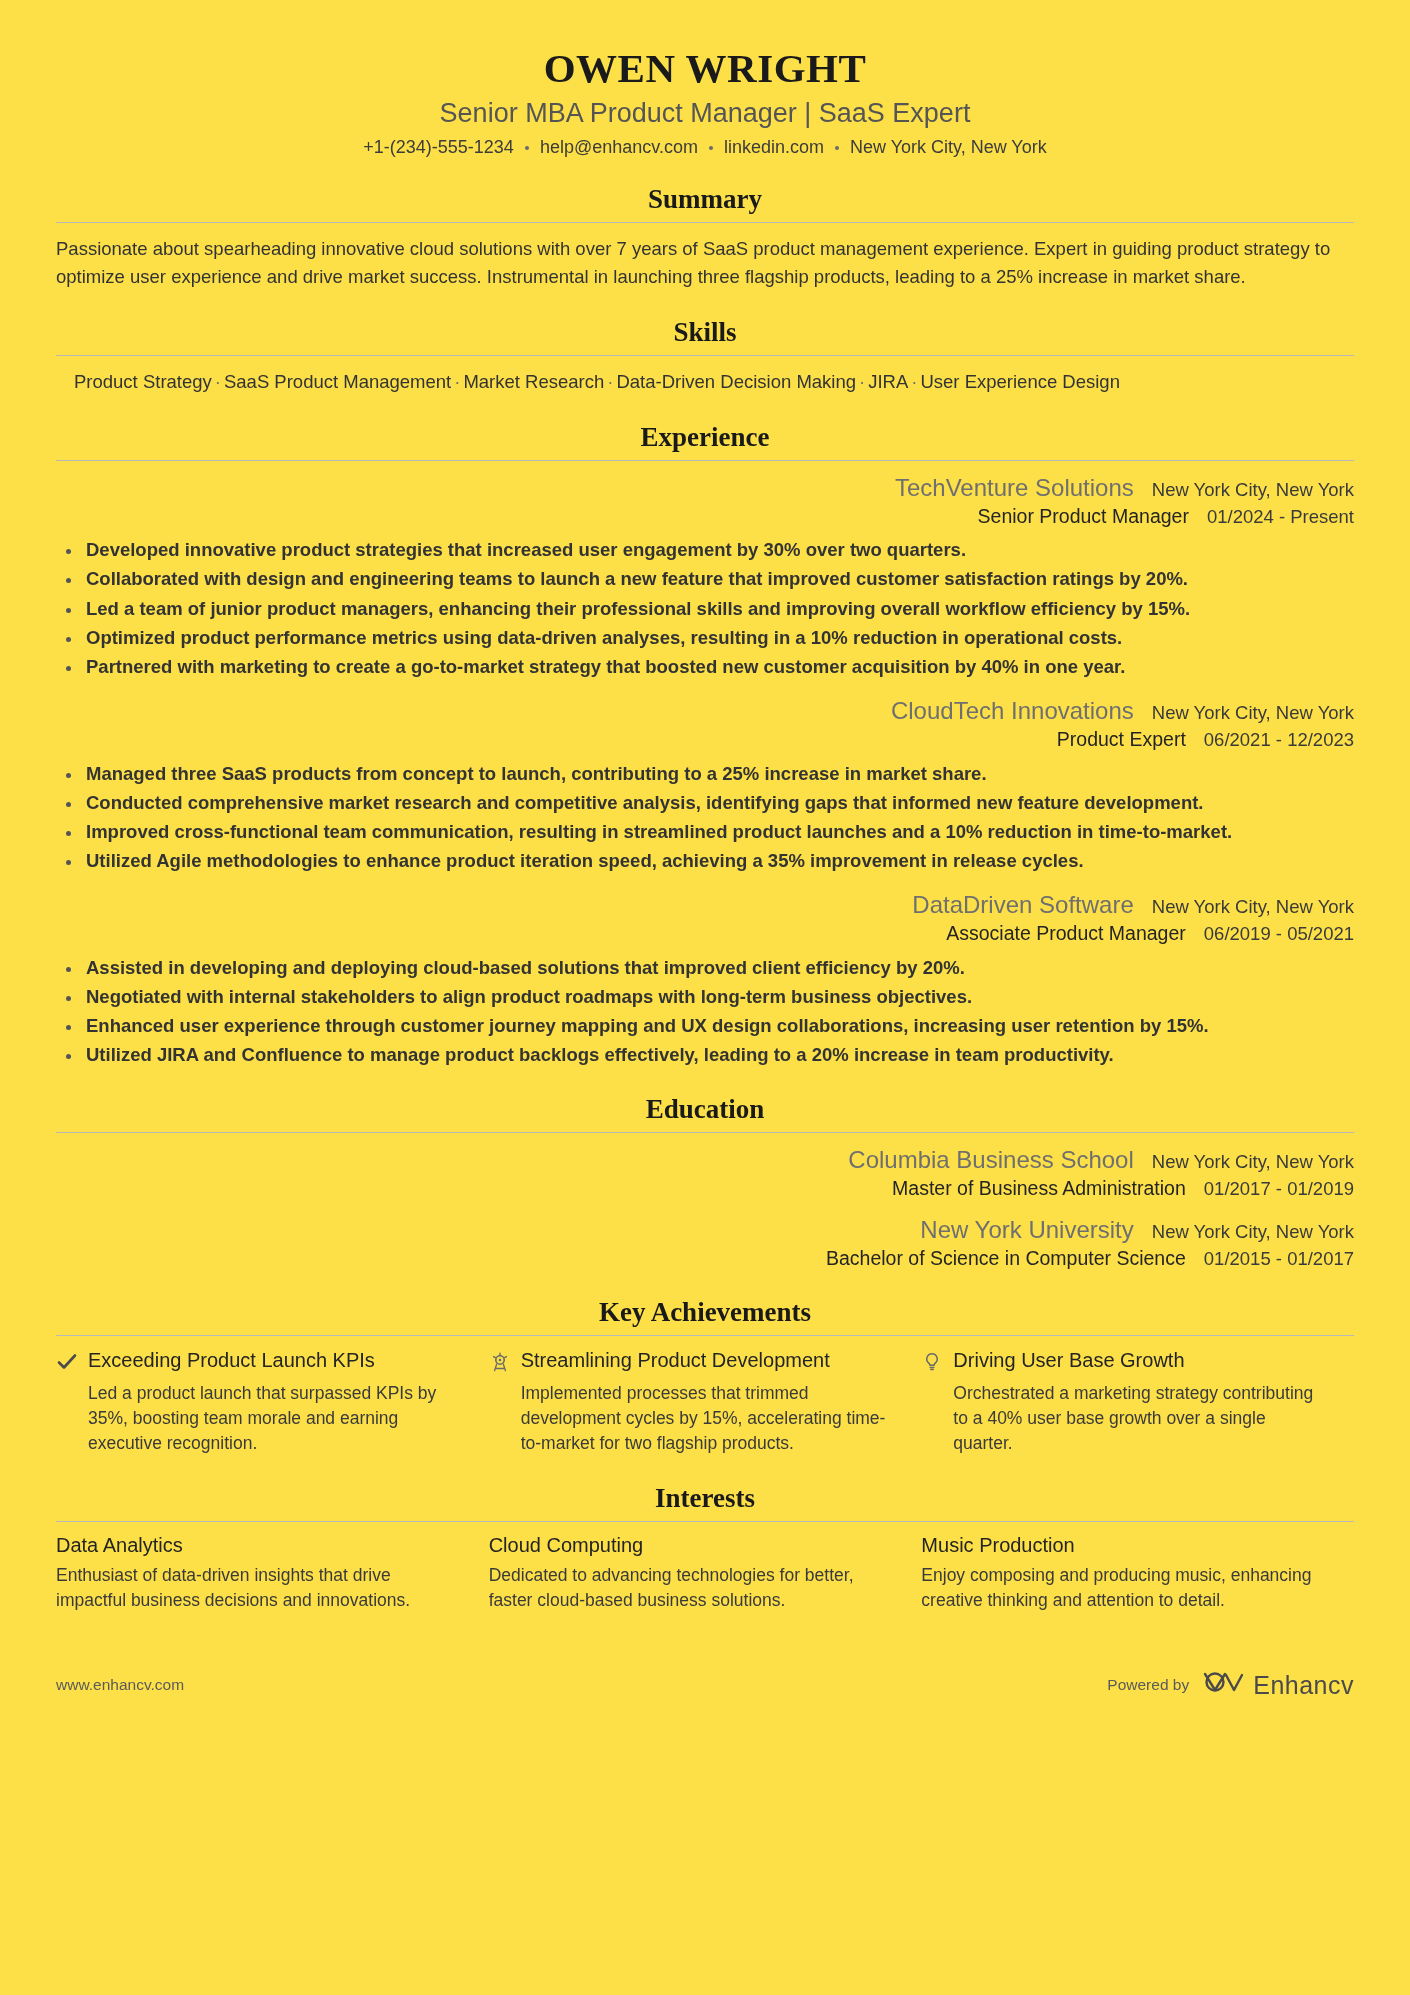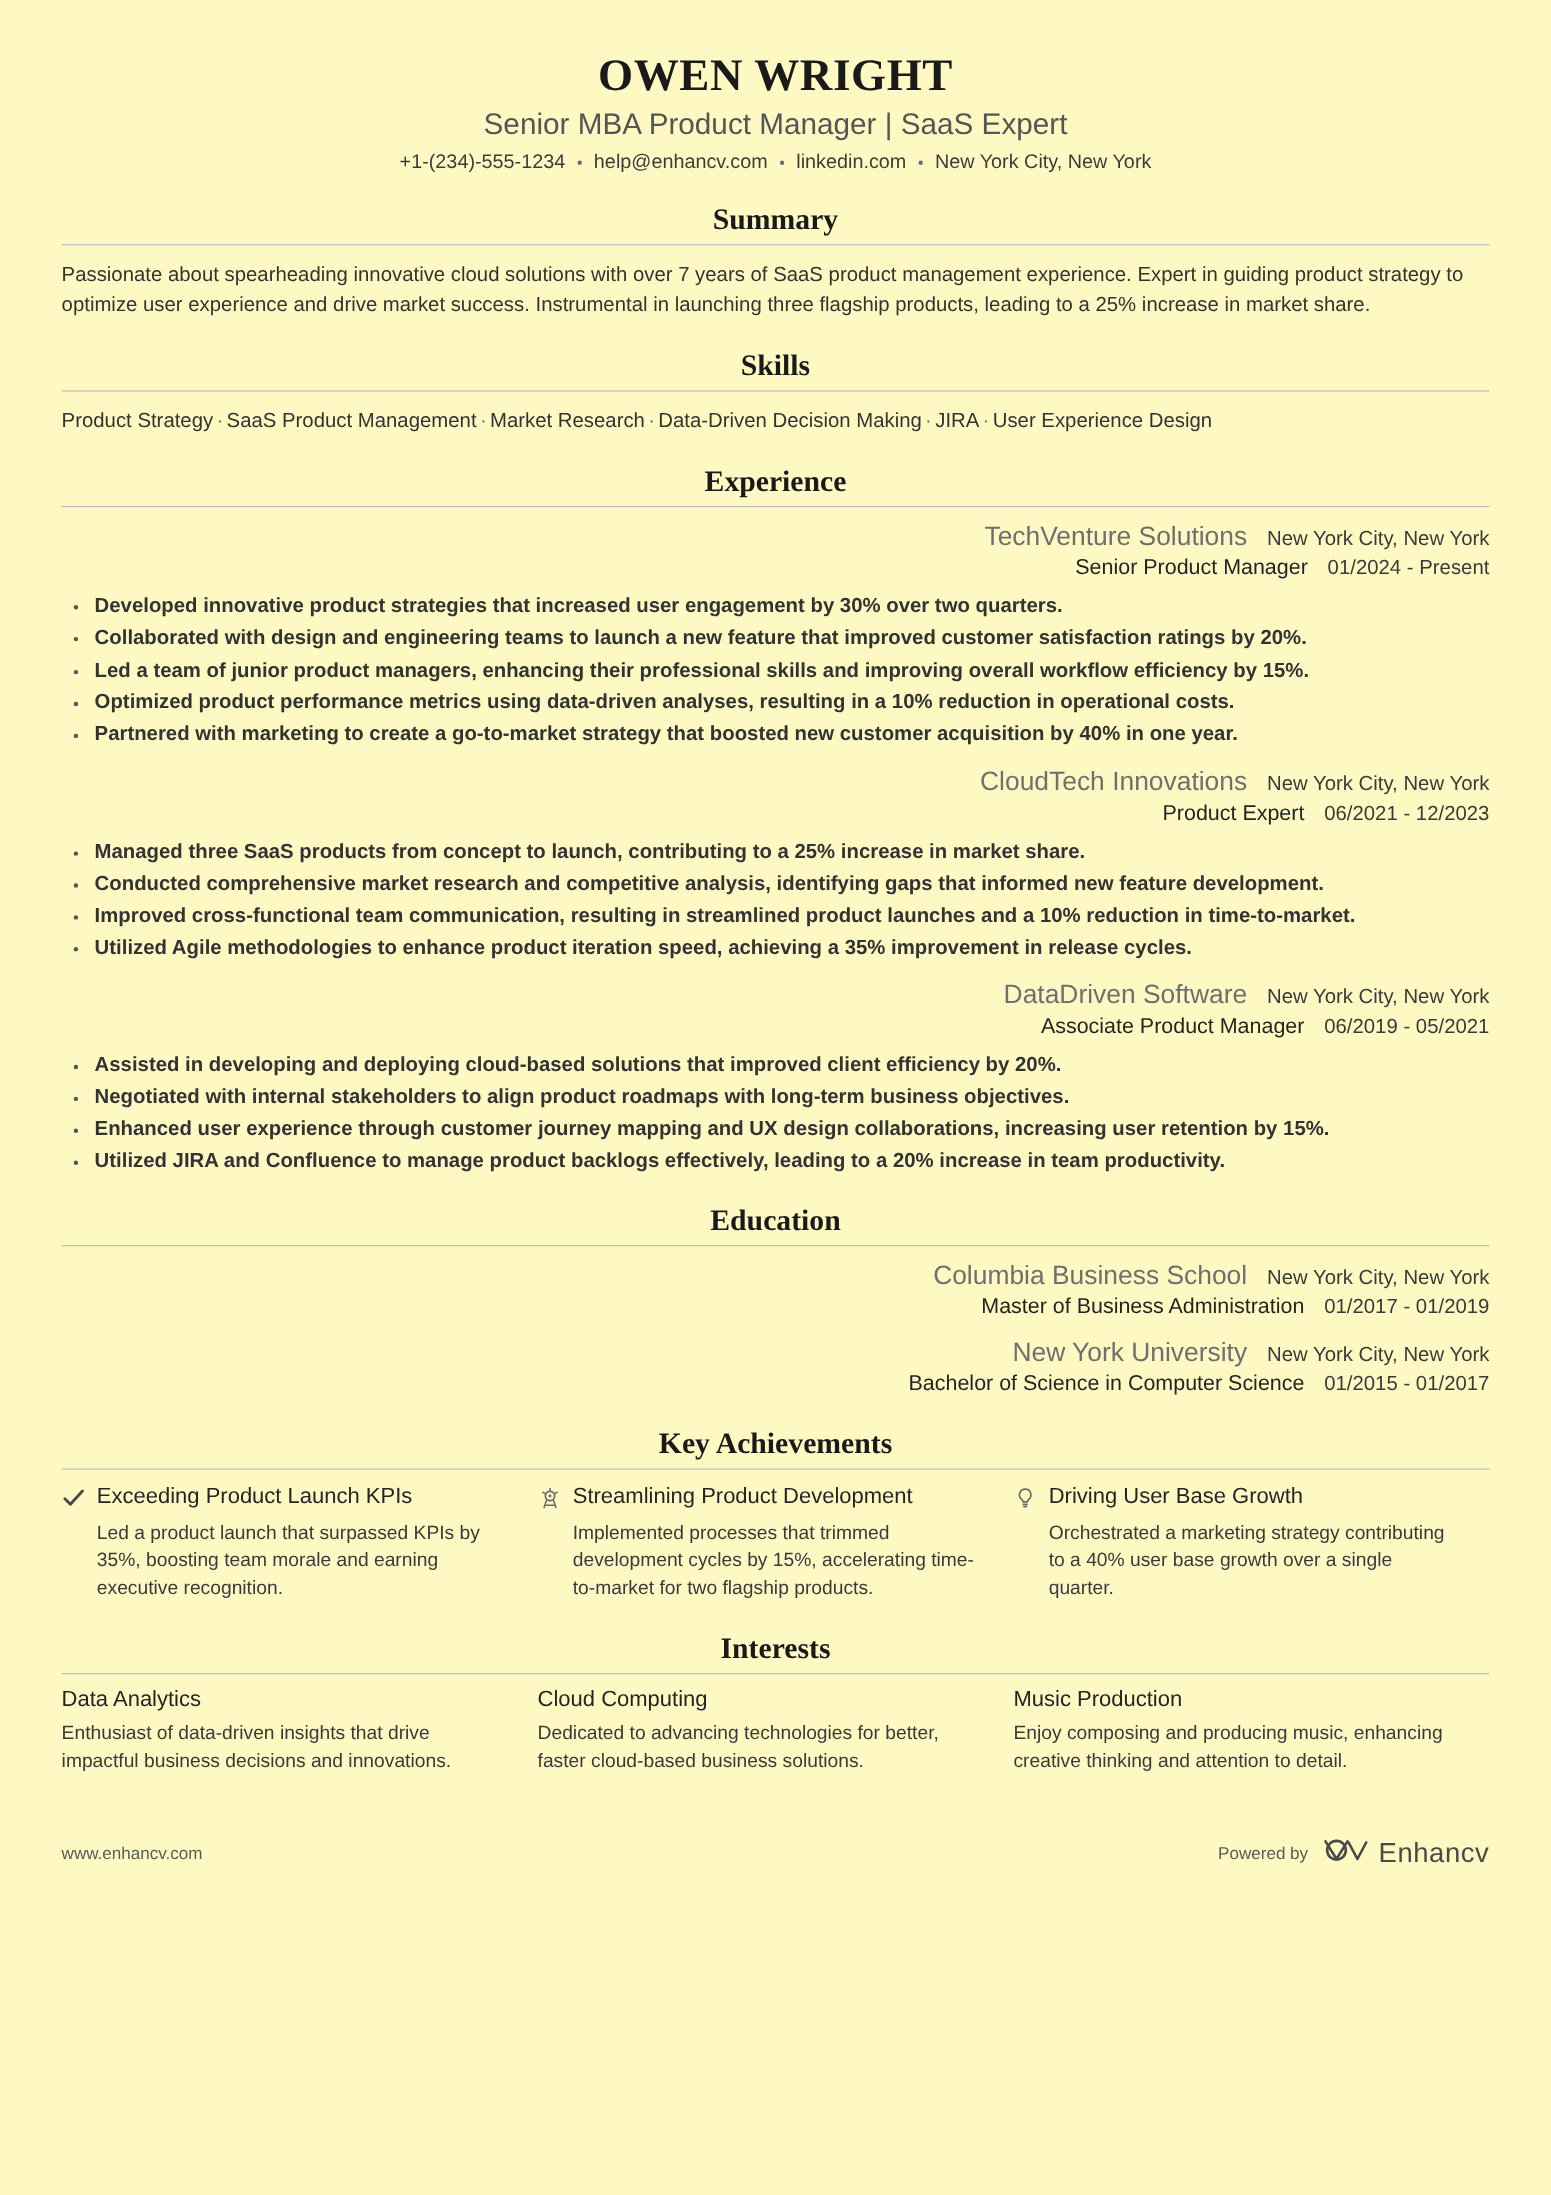--- a/index.html
+++ b/index.html
@@ -7,21 +7,21 @@
   body {
     width: 1410px;
     background: #ffffff;
     font-family: "Liberation Sans", sans-serif;
     color: #2b2b2b;
     -webkit-font-smoothing: antialiased;
   }
   .page {
     width: 1410px;
     min-height: 1995px;
-    background: #fef9c3;
+    background: #fde047;
     padding: 44px 56px 0 56px;
     position: relative;
   }
 
   
   .hdr { text-align: center; }
   .hdr-name {
     font-family: "Liberation Serif", serif;
     font-weight: bold;
     font-size: 41px;
@@ -69,20 +69,21 @@
   .para {
     font-size: 18.5px;
     line-height: 1.52;
     color: #333333;
     margin: 0;
   }
   .skills-line {
     font-size: 18.5px;
     color: #333333;
     line-height: 1.5;
+    margin-left: 18px;
   }
   .skills-sep { color: #707070; padding: 0 3px; }
 
   
   .entry { margin-bottom: 16px; }
   .entry-row {
     display: flex;
     justify-content: flex-end;
     align-items: baseline;
   }

